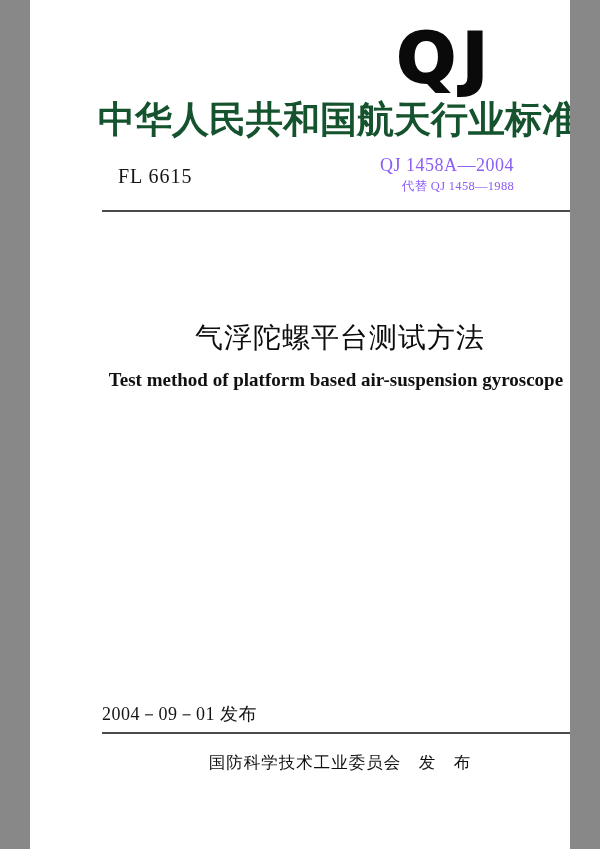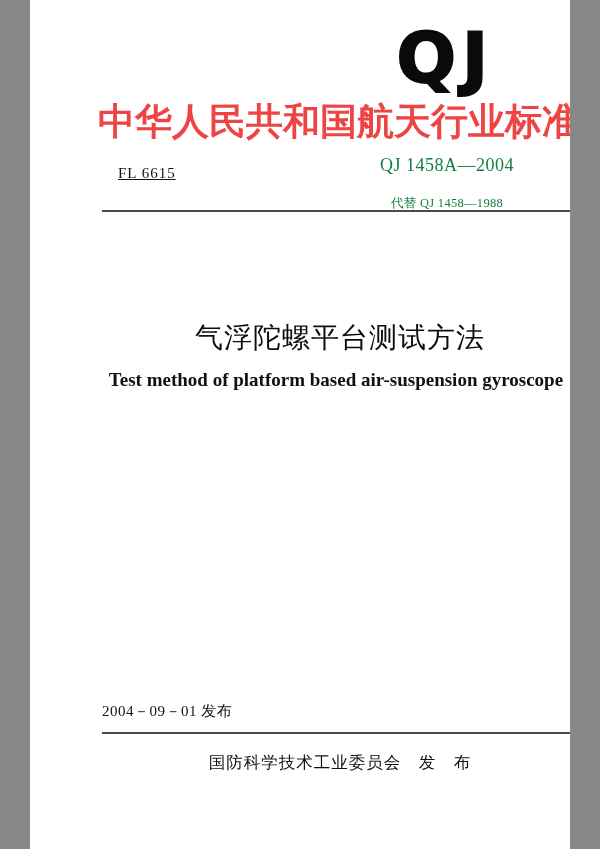--- a/index.html
+++ b/index.html
@@ -23,47 +23,46 @@
     line-height: 1.1;
     letter-spacing: 6px;
     color: #0a0a0a;
     -webkit-text-stroke: 2px #0a0a0a;
   }
   .org-title {
     position: absolute;
     top: 99px;
     left: 68px;
     width: 478px;
-    font-family: Liberation Sans, sans-serif;
+    font-family: Liberation Mono, monospace;
     font-size: 37px;
     font-weight: 600;
     line-height: 1.25;
     white-space: nowrap;
     letter-spacing: 0px;
-    color: #ef4444;
+    color: #14532d;
     text-align: justify;
   }
   .fl-code {
     position: absolute;
     top: 165px;
     left: 88px;
-    font-size: 15px;
+    font-size: 20px;
     letter-spacing: 1px;
     color: #151515;
-    text-decoration: underline;
   }
   .std-no-block {
     position: absolute;
     top: 155px;
     right: 56px;
-    text-align: center;
-    color: #15803d;
+    text-align: right;
+    color: #8b5cf6;
   }
   .std-no { font-size: 18px; letter-spacing: 0.5px; }
-  .replaces { font-size: 12.5px; margin-top: 19px; letter-spacing: 0.3px; }
+  .replaces { font-size: 12.5px; margin-top: 2px; letter-spacing: 0.3px; }
   .rule {
     position: absolute;
     left: 72px;
     width: 486px;
     height: 2px;
     background: #4a4a4a;
   }
   .rule-top { top: 210px; }
   .rule-bottom { top: 732px; }
   .title-cn {
@@ -90,21 +89,21 @@
     color: #111111;
     white-space: nowrap;
   }
   .dates-row {
     position: absolute;
     top: 702px;
     left: 72px;
     right: 40px;
     display: flex;
     justify-content: space-between;
-    font-size: 15px;
+    font-size: 18px;
     letter-spacing: 0.5px;
     color: #141414;
   }
   .publisher {
     position: absolute;
     top: 752px;
     left: 18px;
     width: 584px;
     text-align: center;
     font-size: 16.5px;

